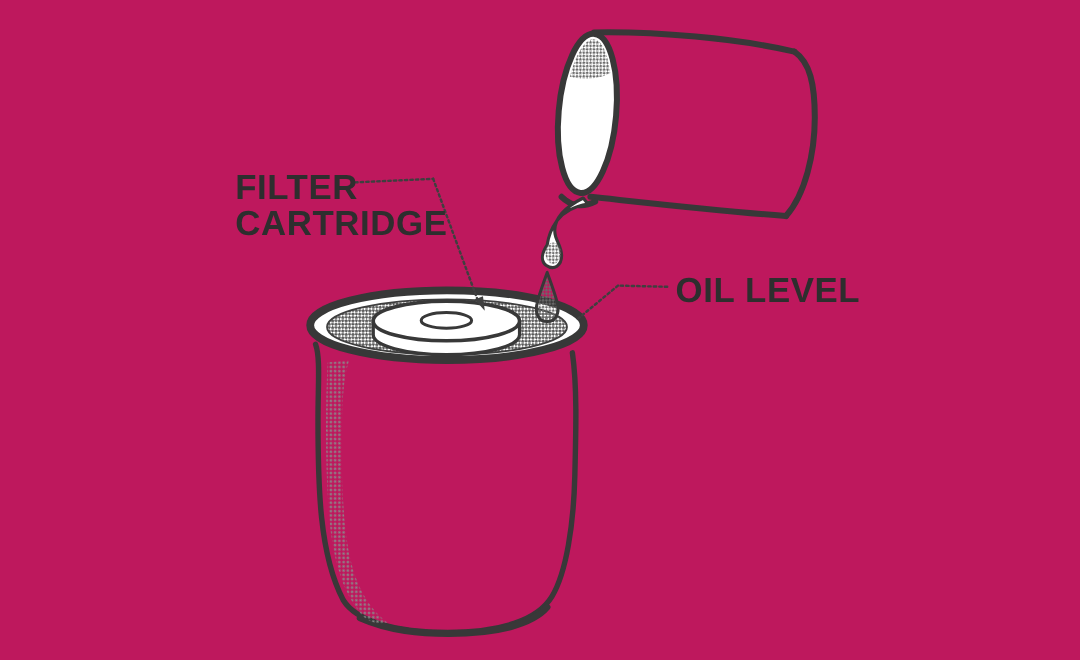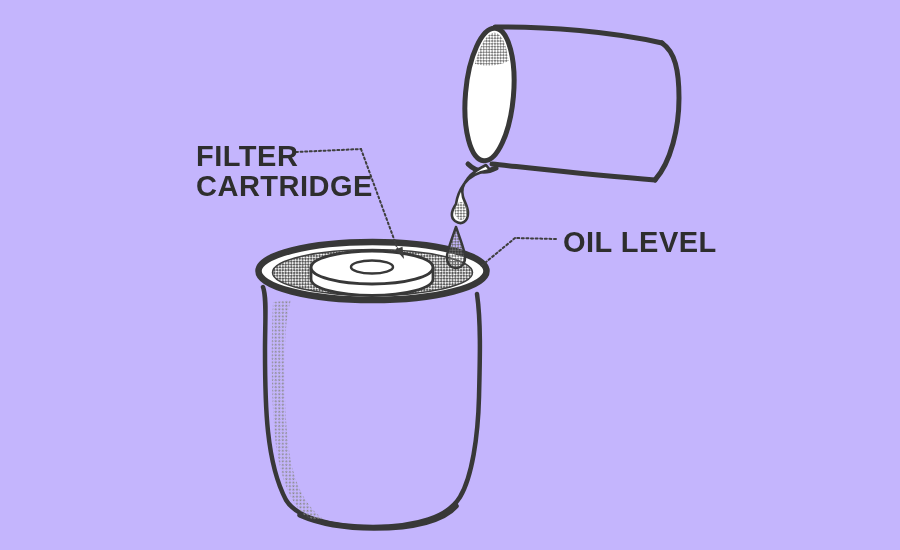--- a/index.html
+++ b/index.html
@@ -5,21 +5,21 @@
   html, body {
     margin: 0;
     padding: 0;
     background: #ffffff;
     font-family: "Liberation Sans", sans-serif;
   }
   .figure-wrap {
     position: relative;
     width: 900px;
     height: 550px;
-    background: #c4b5fd;
+    background: #be185d;
     overflow: hidden;
   }
   svg { display: block; }
   .diagram-label {
     font-family: "Liberation Sans", sans-serif;
     font-weight: bold;
     font-size: 29px;
     letter-spacing: 0.5px;
     fill: #2e2e2e;
   }

